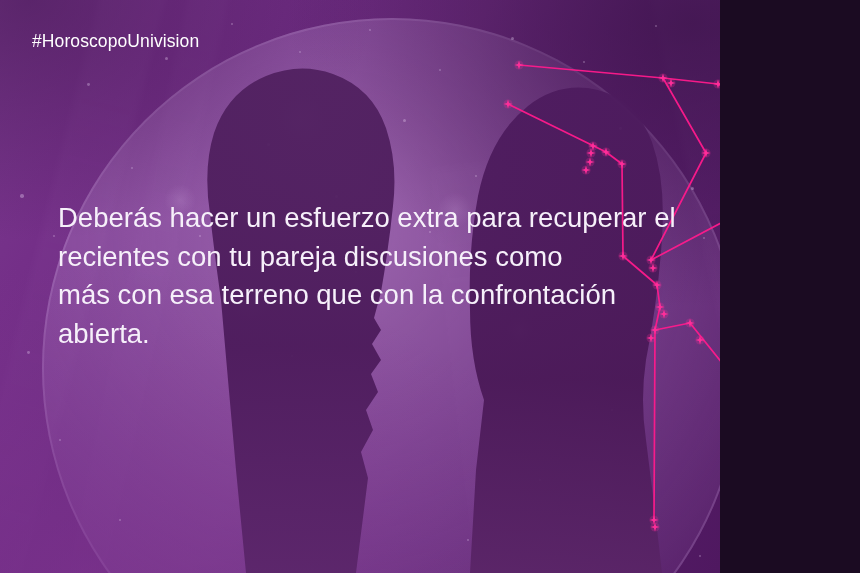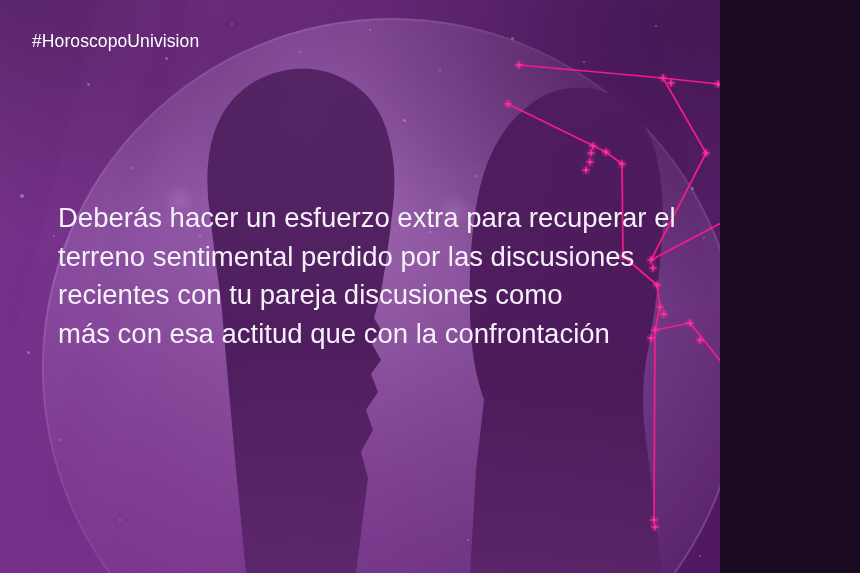--- a/index.html
+++ b/index.html
@@ -387,18 +387,18 @@
           <polygon points="800.00,125.60 801.06,128.94 804.40,130.00 801.06,131.06 800.00,134.40 798.94,131.06 795.60,130.00 798.94,128.94" fill="#ff2e9a"></polygon>
         </g>
       </g>
   </svg>
 
   <div class="hashtag">#HoroscopoUnivision</div>
 
 
   <div class="body-text" id="body-text">
       <span class="ln">Deberás hacer un esfuerzo extra para recuperar el</span>
-      <span class="ln">terreno sentimental perdido por las discusiones</span>
       <span class="ln">recientes con tu pareja discusiones como</span>
-      <span class="ln">más con esa actitud que con la confrontación</span>
+      <span class="ln">más con esa terreno que con la confrontación</span>
+      <span class="ln">abierta.</span>
     </div>
 
 </div>
 
 </body></html>

